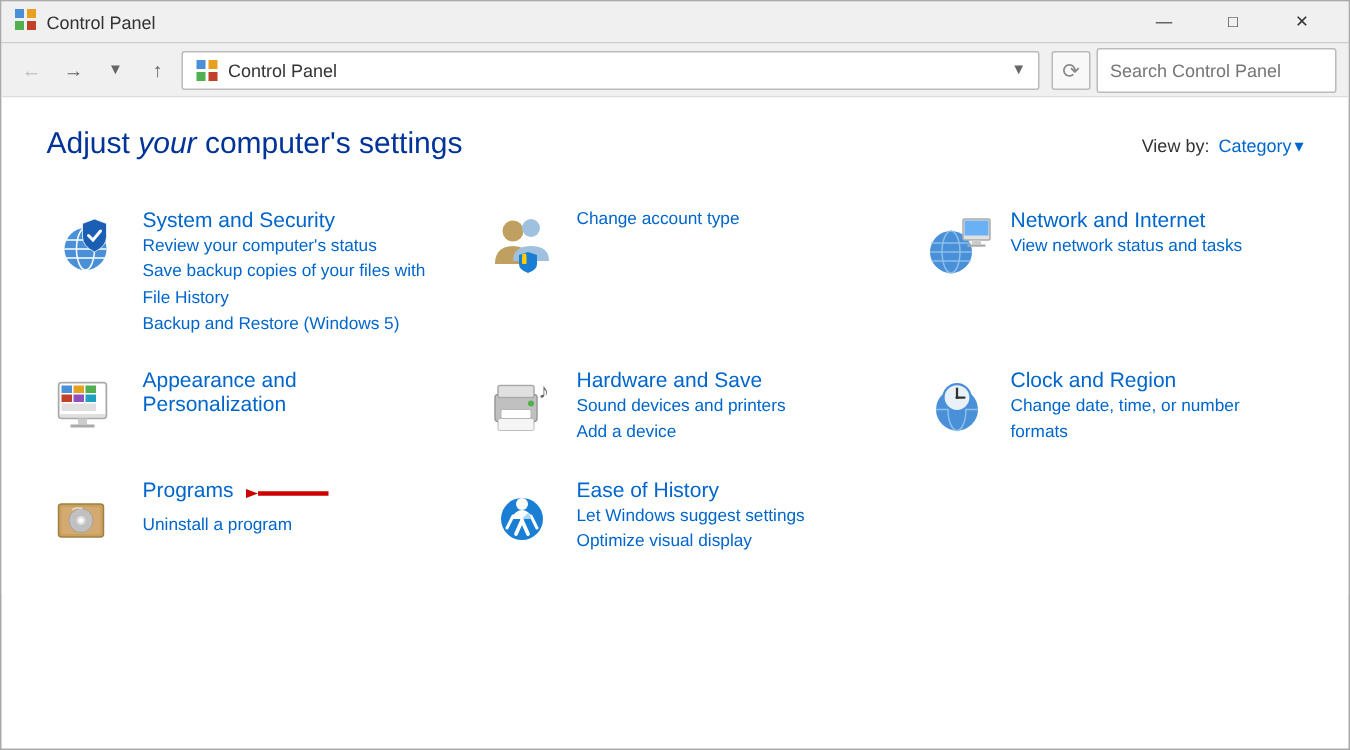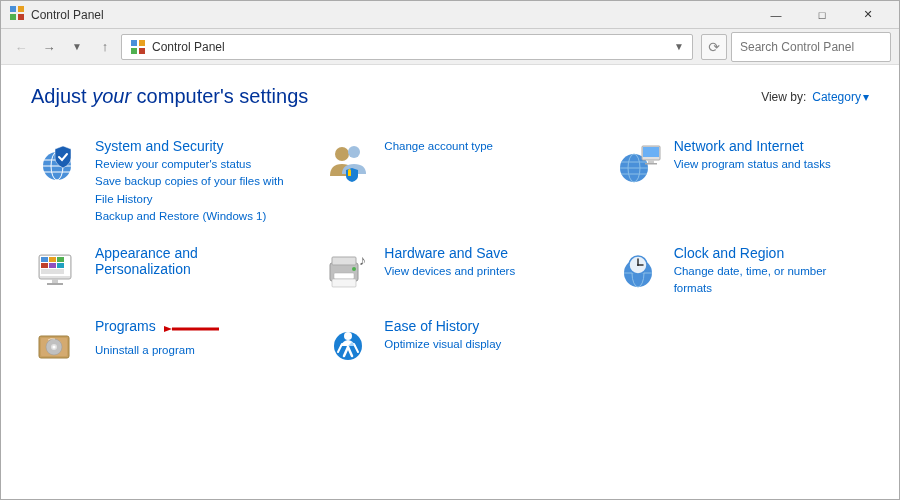--- a/index.html
+++ b/index.html
@@ -256,21 +256,21 @@
           <line x1="9" y1="34" x2="35" y2="34" stroke="#fff" stroke-width="1"></line>
 
           <path d="M28 8 L36 11 L36 20 Q36 26 28 30 Q20 26 20 20 L20 11 Z" fill="#1a5fb4" stroke="#fff" stroke-width="0.5"></path>
           <path d="M24 19 L27 22 L32 16" stroke="#fff" stroke-width="2" fill="none" stroke-linecap="round"></path>
         </svg>
       </div>
       <div class="cat-content">
         <span class="cat-title">System and Security</span>
         <span class="cat-link">Review your computer's status</span>
         <span class="cat-link">Save backup copies of your files with File History</span>
-        <span class="cat-link">Backup and Restore (Windows 1)</span>
+        <span class="cat-link">Backup and Restore (Windows 5)</span>
       </div>
     </div>
 
     <div class="category-item">
       <div class="cat-icon">
         <svg width="48" height="48" viewBox="0 0 48 48">
 
           <circle cx="18" cy="16" r="7" fill="#c0a060"></circle>
           <path d="M6 38 Q6 26 18 26 Q30 26 30 38" fill="#c0a060"></path>
           <circle cx="30" cy="14" r="6" fill="#a0c0e0"></circle>
@@ -297,21 +297,21 @@
           <line x1="7" y1="36" x2="33" y2="36" stroke="#8bbfe8" stroke-width="1"></line>
 
           <rect x="28" y="8" width="18" height="14" rx="1" fill="#e0e0e0" stroke="#aaa" stroke-width="1"></rect>
           <rect x="29" y="9" width="16" height="10" fill="#6ab0f5"></rect>
           <rect x="34" y="22" width="6" height="3" fill="#ccc"></rect>
           <rect x="31" y="25" width="12" height="1.5" fill="#aaa"></rect>
         </svg>
       </div>
       <div class="cat-content">
         <span class="cat-title">Network and Internet</span>
-        <span class="cat-link">View program status and tasks</span>
+        <span class="cat-link">View network status and tasks</span>
       </div>
     </div>
 
     <div class="category-item">
       <div class="cat-icon">
         <svg width="48" height="48" viewBox="0 0 48 48">
 
           <rect x="4" y="10" width="32" height="24" rx="2" fill="#e0e0e0" stroke="#aaa" stroke-width="1"></rect>
           <rect x="5" y="11" width="30" height="20" fill="#fff"></rect>
 
@@ -340,21 +340,22 @@
           <rect x="8" y="12" width="24" height="8" rx="1" fill="#e0e0e0" stroke="#aaa" stroke-width="1"></rect>
           <rect x="10" y="28" width="20" height="6" rx="1" fill="#fff" stroke="#aaa" stroke-width="0.5"></rect>
           <circle cx="30" cy="24" r="2" fill="#50b050"></circle>
           <rect x="8" y="34" width="24" height="8" rx="1" fill="#f5f5f5" stroke="#aaa" stroke-width="0.5"></rect>
 
           <text x="35" y="20" font-size="14" fill="#666">♪</text>
         </svg>
       </div>
       <div class="cat-content">
         <span class="cat-title">Hardware and Save</span>
-        <span class="cat-link">View devices and printers</span>
+        <span class="cat-link">Sound devices and printers</span>
+        <span class="cat-link">Add a device</span>
       </div>
     </div>
 
     <div class="category-item">
       <div class="cat-icon">
         <svg width="48" height="48" viewBox="0 0 48 48">
 
           <circle cx="24" cy="28" r="14" fill="#4a90d9"></circle>
           <ellipse cx="24" cy="28" rx="6" ry="14" fill="none" stroke="#8bbfe8" stroke-width="1"></ellipse>
           <line x1="10" y1="28" x2="38" y2="28" stroke="#8bbfe8" stroke-width="1"></line>
@@ -412,18 +413,19 @@
           <line x1="18" y1="26" x2="14" y2="34" stroke="#fff" stroke-width="2" stroke-linecap="round"></line>
           <line x1="30" y1="26" x2="34" y2="34" stroke="#fff" stroke-width="2" stroke-linecap="round"></line>
           <line x1="24" y1="29" x2="20" y2="38" stroke="#fff" stroke-width="2.5" stroke-linecap="round"></line>
           <line x1="24" y1="29" x2="28" y2="38" stroke="#fff" stroke-width="2.5" stroke-linecap="round"></line>
 
           <path d="M24 28 L28 24 A6 6 0 0 1 30 28" fill="#4aafff" opacity="0.5"></path>
         </svg>
       </div>
       <div class="cat-content">
         <span class="cat-title">Ease of History</span>
+        <span class="cat-link">Let Windows suggest settings</span>
         <span class="cat-link">Optimize visual display</span>
       </div>
     </div>
 
   </div>
 </div>
 
 </body></html>

